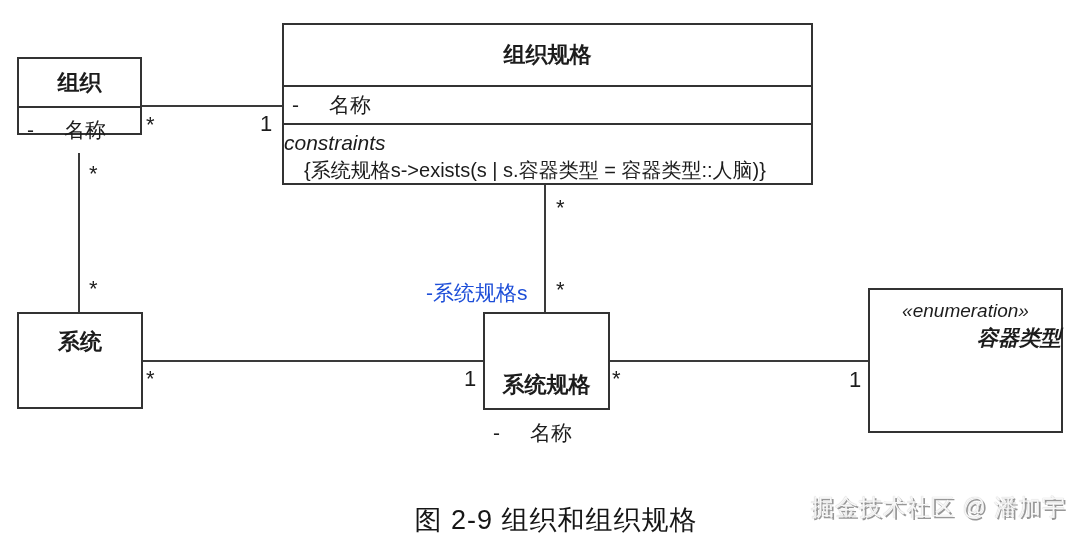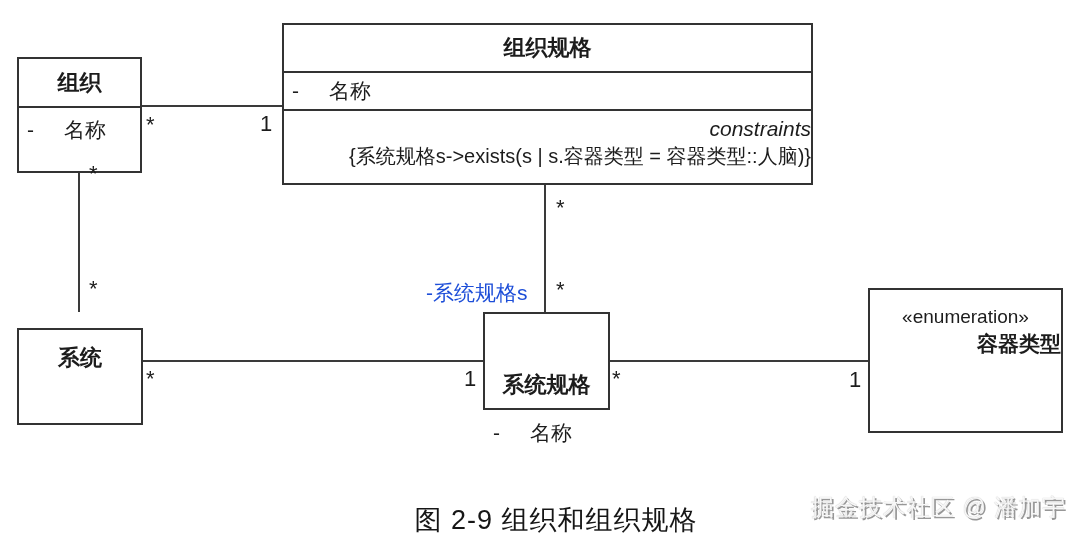--- a/index.html
+++ b/index.html
@@ -32,29 +32,29 @@
     border-top: 2px solid #333333;
     font-size: 21px;
     display: flex;
     align-items: center;
     padding-left: 8px;
   }
   .uml-attr .attr-name { margin-left: 30px; }
   .uml-constraints {
     border-top: 2px solid #333333;
     font-size: 20px;
-    text-align: right;
+    text-align: left;
     padding-top: 6px;
-    padding-left: 8px;
   }
   .constraints-keyword { font-style: italic; font-size: 21px; }
-  .constraint-text { white-space: nowrap; margin-top: 2px; }
+  .constraint-text { white-space: nowrap; margin-top: 2px; margin-left: 20px; }
   .enum-header {
     text-align: center;
-    padding-top: 16px;
+    padding-top: 10px;
+    font-style: italic;
   }
   .enum-stereotype { font-size: 19px; }
   .enum-title { font-weight: bold; font-size: 21px; margin-top: 2px; text-align: right; }
   .enum-values {
     border-top: 2px solid #333333;
     font-size: 20px;
     padding: 8px 0 0 48px;
     line-height: 26px;
   }
   .conn {
@@ -99,45 +99,45 @@
 <body>
 
 <div class="canvas">
 
   <div class="conn" style="left:142px; top:105px; width:140px; height:2px;"></div>
   <div class="conn" style="left:78px; top:153px; width:2px; height:159px;"></div>
   <div class="conn" style="left:544px; top:185px; width:2px; height:127px;"></div>
   <div class="conn" style="left:143px; top:360px; width:340px; height:2px;"></div>
   <div class="conn" style="left:610px; top:360px; width:258px; height:2px;"></div>
 
-  <div class="uml-box" style="left:17px; top:57px; width:125px; height:116px;">
+  <div class="uml-box" style="left:17px; top:57px; width:125px; height:78px;">
     <div class="uml-title" style="height:47px;">
       <span>组织</span>
     </div>
     <div class="uml-attr" style="height:45px;">
       <span>-</span>
       <span class="attr-name">名称</span>
     </div>
   </div>
 
   <div class="uml-box" style="left:282px; top:23px; width:531px; height:162px;">
-    <div class="uml-title" style="height:46px;border-radius:17px;">
+    <div class="uml-title" style="height:60px;border-radius:17px;">
       <span>组织规格</span>
     </div>
     <div class="uml-attr" style="height:38px;">
       <span>-</span>
       <span class="attr-name">名称</span>
     </div>
     <div class="uml-constraints" style="height:74px;">
       <div class="constraints-keyword">constraints</div>
       <div class="constraint-text">{系统规格s-&gt;exists(s | s.容器类型 = 容器类型::人脑)}</div>
     </div>
   </div>
 
-  <div class="uml-box" style="left:17px; top:328px; width:126px; height:97px;">
+  <div class="uml-box" style="left:17px; top:312px; width:126px; height:97px;">
     <div class="uml-title" style="height:56px;">
       <span>系统</span>
     </div>
   </div>
 
   <div class="uml-box" style="left:483px; top:312px; width:127px; height:98px;">
     <div class="uml-title" style="height:46px;margin-top:48px;">
       <span>系统规格</span>
     </div>
     <div class="uml-attr" style="height:48px;">

